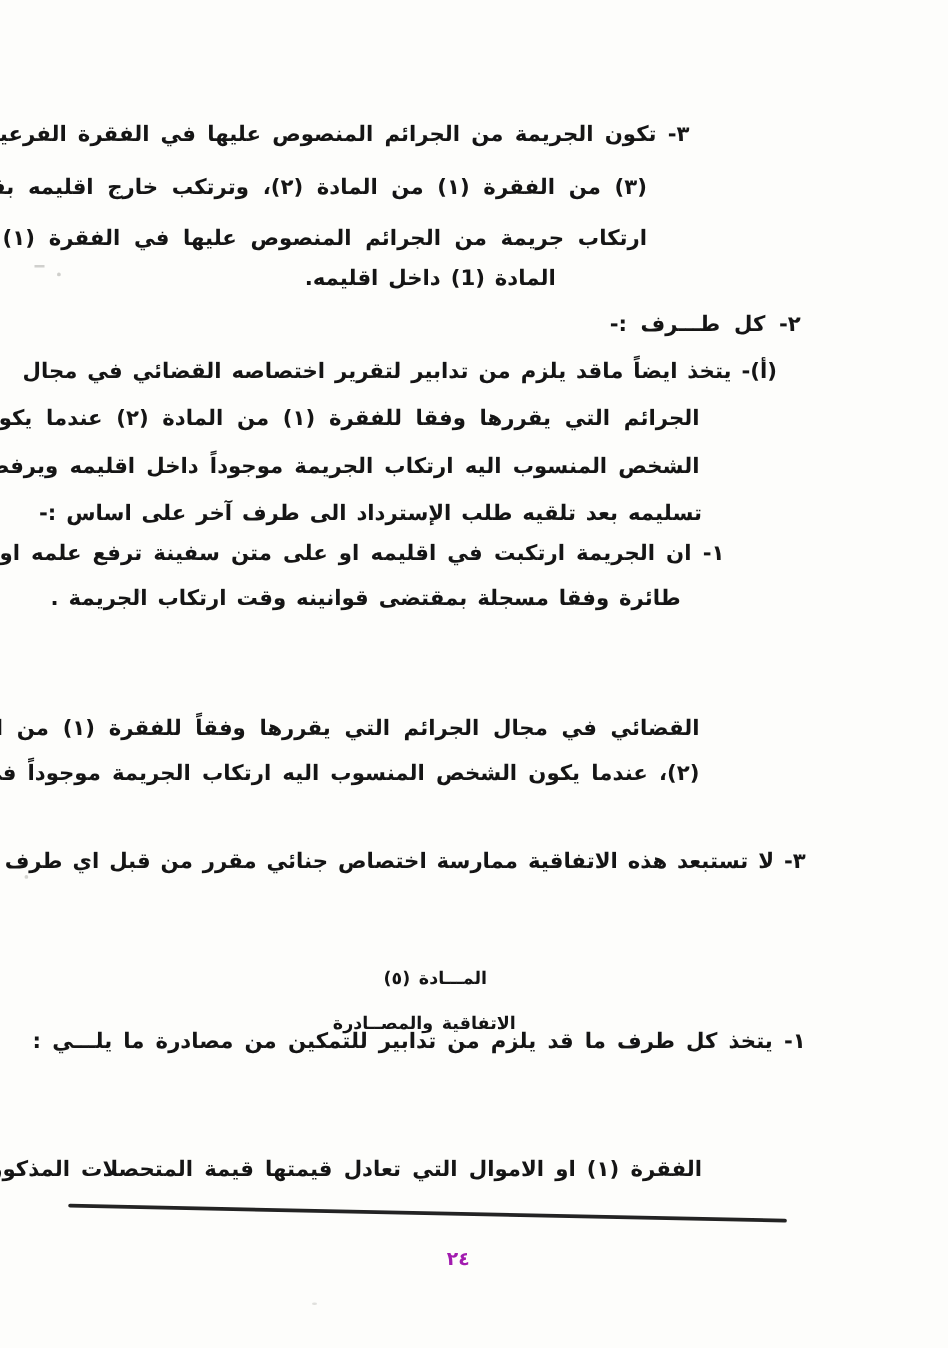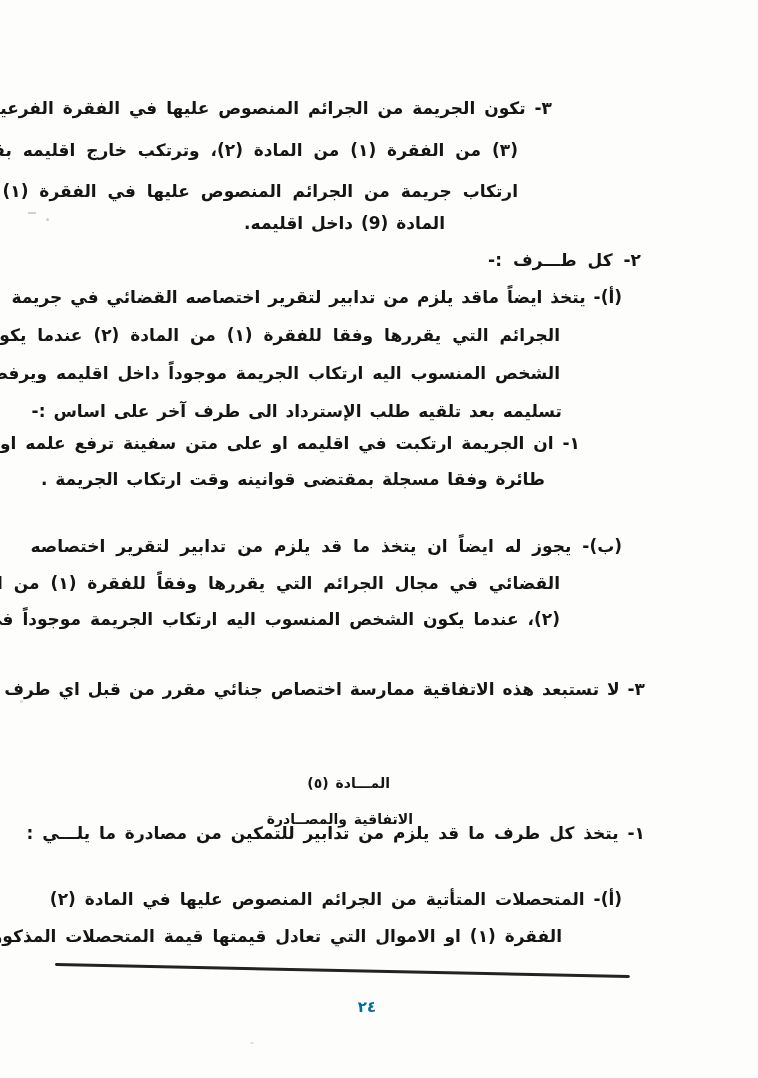--- a/index.html
+++ b/index.html
@@ -38,66 +38,64 @@
     transform-origin:left center;
     border-radius:2px;
   }
   .pagenum{
     position:absolute;
     left:350px;top:998px;
     width:34px;
     text-align:center;
     font-size:15px;
     font-weight:bold;
-    color:#0369a1;
+    color:#a21caf;
   }
   .speck{
     position:absolute;
     background:#8a8a84;
     border-radius:50%;
   }
   .dashmark{
     position:absolute;
     background:#9a9a94;
     height:2px;
   }
 </style>
 </head>
 <body>
 
 <div class="page">
 
   <div class="ln mid" style="top:95px;right:206px">٣- تكون الجريمة من الجرائم المنصوص عليها في الفقرة الفرعية (ج)</div>
   <div class="ln wide" style="top:137px;right:240px">(٣) من الفقرة (١) من المادة (٢)، وترتكب خارج اقليمه بقصد</div>
   <div class="ln wide" style="top:178px;right:240px">ارتكاب جريمة من الجرائم المنصوص عليها في الفقرة (١) من</div>
-  <div class="ln" style="top:210px;right:313px">المادة (9) داخل اقليمه.</div>
+  <div class="ln" style="top:210px;right:313px">المادة (1) داخل اقليمه.</div>
 
   <div class="ln wide" style="top:247px;right:117px">٢- كل طـــرف :-</div>
 
-  <div class="ln" style="top:284px;right:136px">(أ)- يتخذ ايضاً ماقد يلزم من تدابير لتقرير اختصاصه القضائي في جريمة</div>
+  <div class="ln" style="top:284px;right:136px">(أ)- يتخذ ايضاً ماقد يلزم من تدابير لتقرير اختصاصه القضائي في مجال</div>
   <div class="ln wide" style="top:322px;right:198px">الجرائم التي يقررها وفقا للفقرة (١) من المادة (٢) عندما يكون</div>
   <div class="ln mid" style="top:360px;right:198px">الشخص المنسوب اليه ارتكاب الجريمة موجوداً داخل اقليمه ويرفض</div>
   <div class="ln" style="top:398px;right:196px">تسليمه بعد تلقيه طلب الإسترداد الى طرف آخر على اساس :-</div>
 
   <div class="ln mid" style="top:430px;right:178px">١- ان الجريمة ارتكبت في اقليمه او على متن سفينة ترفع علمه او</div>
   <div class="ln" style="top:466px;right:213px">طائرة وفقا مسجلة بمقتضى قوانينه وقت ارتكاب الجريمة .</div>
 
 
-  <div class="ln wide" style="top:533px;right:136px">(ب)- يجوز له ايضاً ان يتخذ ما قد يلزم من تدابير لتقرير اختصاصه</div>
   <div class="ln wide" style="top:570px;right:198px">القضائي في مجال الجرائم التي يقررها وفقاً للفقرة (١) من المادة</div>
   <div class="ln mid" style="top:606px;right:198px">(٢)، عندما يكون الشخص المنسوب اليه ارتكاب الجريمة موجوداً في</div>
 
   <div class="ln" style="top:676px;right:113px">٣- لا تستبعد هذه الاتفاقية ممارسة اختصاص جنائي مقرر من قبل اي طرف وفقا</div>
 
   <div class="ln heading" style="top:770px;right:368px">المـــادة (٥)</div>
   <div class="ln heading" style="top:806px;right:345px">الاتفاقية والمصــادرة</div>
 
   <div class="ln mid" style="top:820px;right:113px">١- يتخذ كل طرف ما قد يلزم من تدابير للتمكين من مصادرة ما يلـــي :</div>
 
-  <div class="ln mid" style="top:886px;right:136px">(أ)- المتحصلات المتأتية من الجرائم المنصوص عليها في المادة (٢)</div>
   <div class="ln mid" style="top:923px;right:196px">الفقرة (١) او الاموال التي تعادل قيمتها قيمة المتحصلات المذكورة</div>
 
   <div class="rule"></div>
 
   <div class="pagenum">٢٤</div>
 
   <div class="dashmark" style="left:28px;top:212px;width:8px;opacity:.45"></div>
   <div class="speck" style="left:46px;top:218px;width:3px;height:3px;opacity:.4"></div>
   <div class="speck" style="left:110px;top:472px;width:3px;height:3px;opacity:.3"></div>
   <div class="speck" style="left:20px;top:700px;width:3px;height:3px;opacity:.35"></div>

